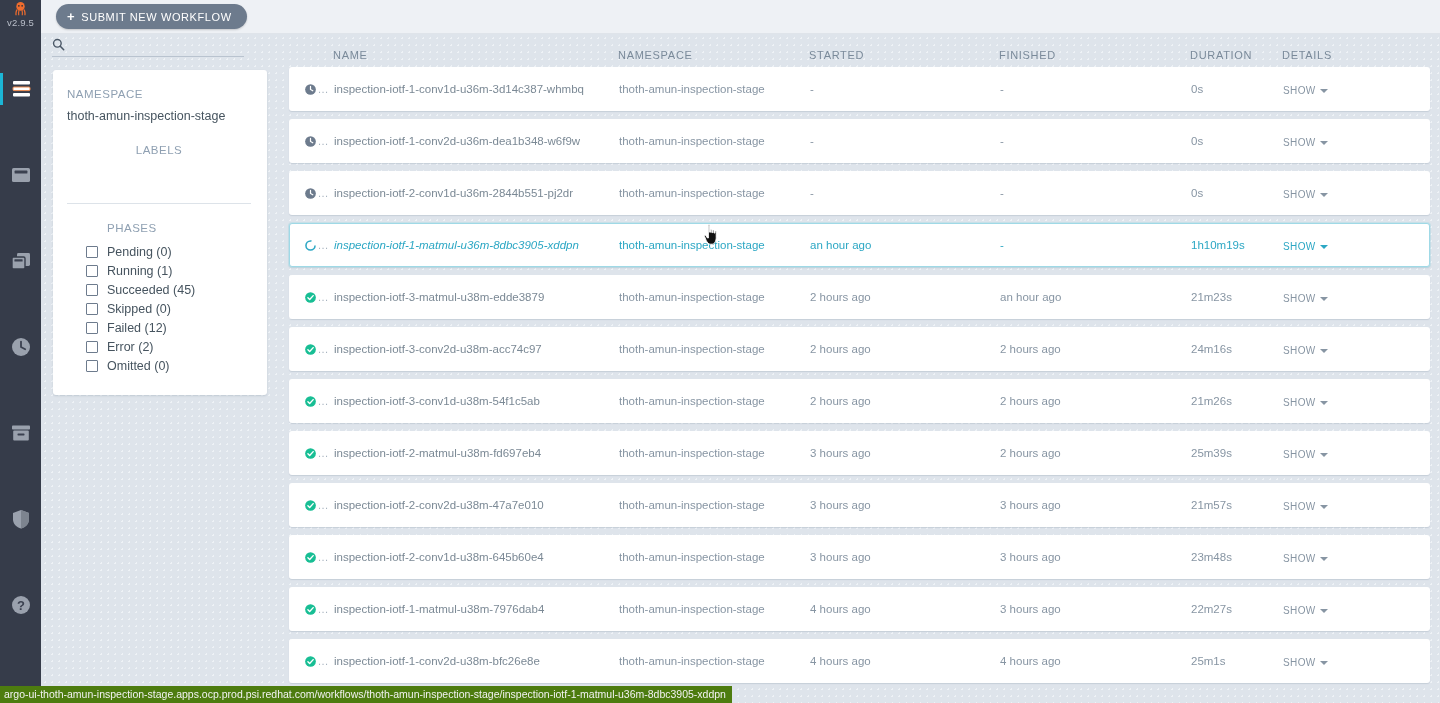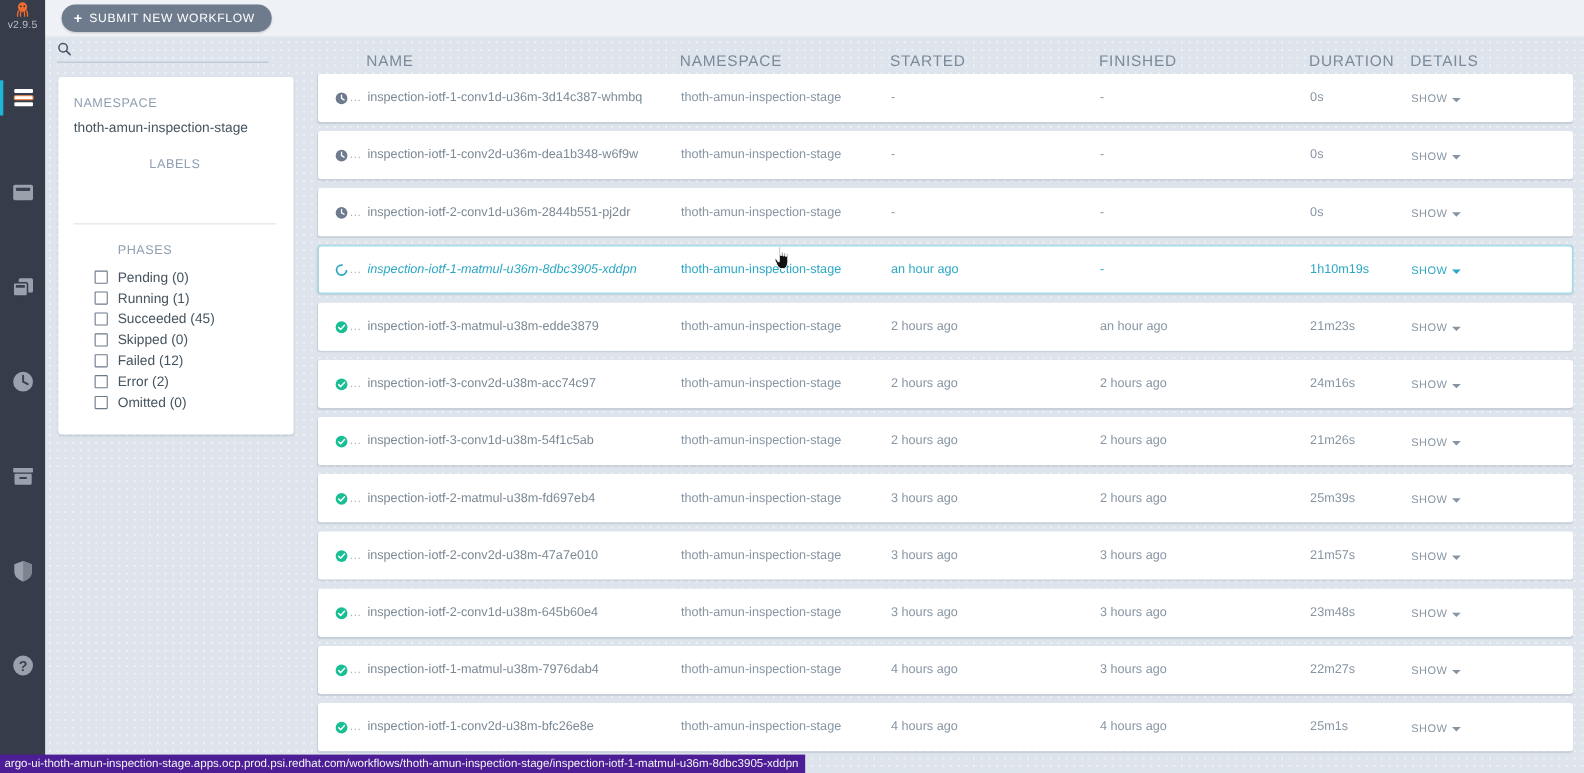--- a/index.html
+++ b/index.html
@@ -174,21 +174,21 @@
     left: 289px; top: 42px;
     width: 1141px;
   }
   #thead {
     display: flex;
     height: 25px;
     align-items: center;
     padding: 0 0 0 0;
   }
   #thead .th {
-    font-size: 14px;
+    font-size: 11px;
     color: #7a8a9a;
     letter-spacing: .7px;
     white-space: nowrap;
   }
   .c-status { width: 44px; flex: 0 0 44px; }
   .c-name   { width: 285px; flex: 0 0 285px; }
   .c-ns     { width: 191px; flex: 0 0 191px; }
   .c-start  { width: 190px; flex: 0 0 190px; }
   .c-fin    { width: 191px; flex: 0 0 191px; }
   .c-dur    { width: 92px;  flex: 0 0 92px; }
@@ -245,21 +245,21 @@
     border-right: 4px solid transparent;
     border-top: 4px solid currentColor;
     display: inline-block;
   }
 
   
   #statusbar {
     position: absolute;
     left: 0; bottom: 0;
     max-width: 786px;
-    background: #4c1d95;
+    background: #4d7c0f;
     color: #f2f2f2;
     font-size: 10.5px;
     font-family: "Liberation Sans", sans-serif;
     padding: 2px 6px 2px 4px;
     white-space: nowrap;
     overflow: hidden;
     text-overflow: clip;
     line-height: 13px;
     z-index: 40;
   }

